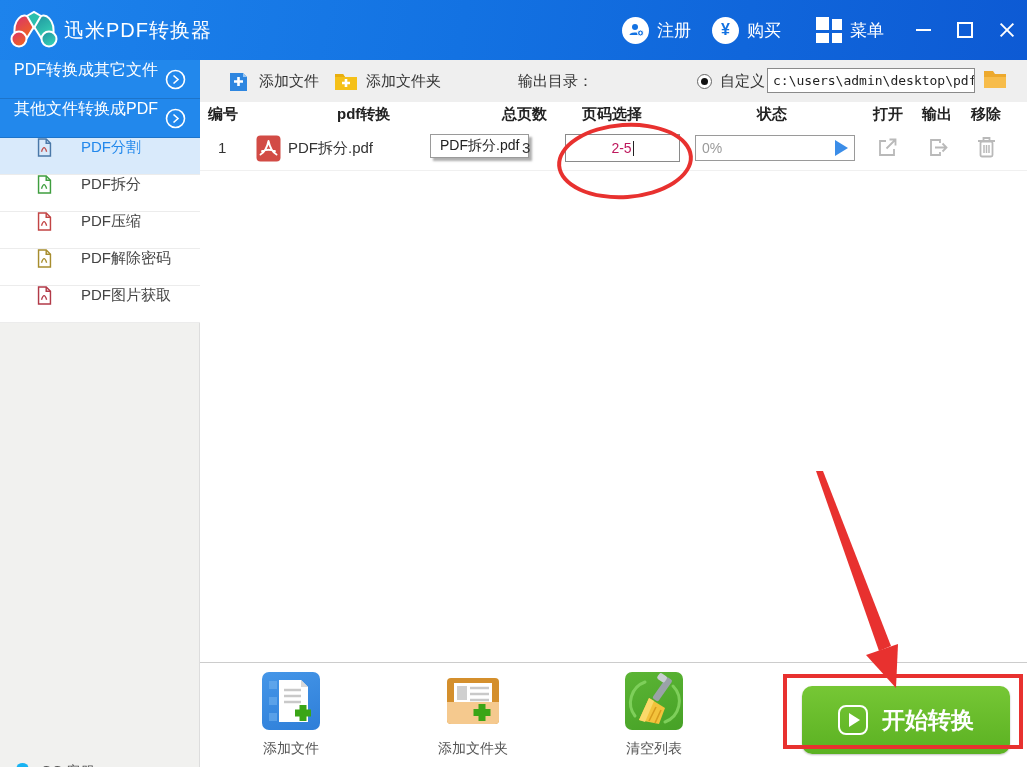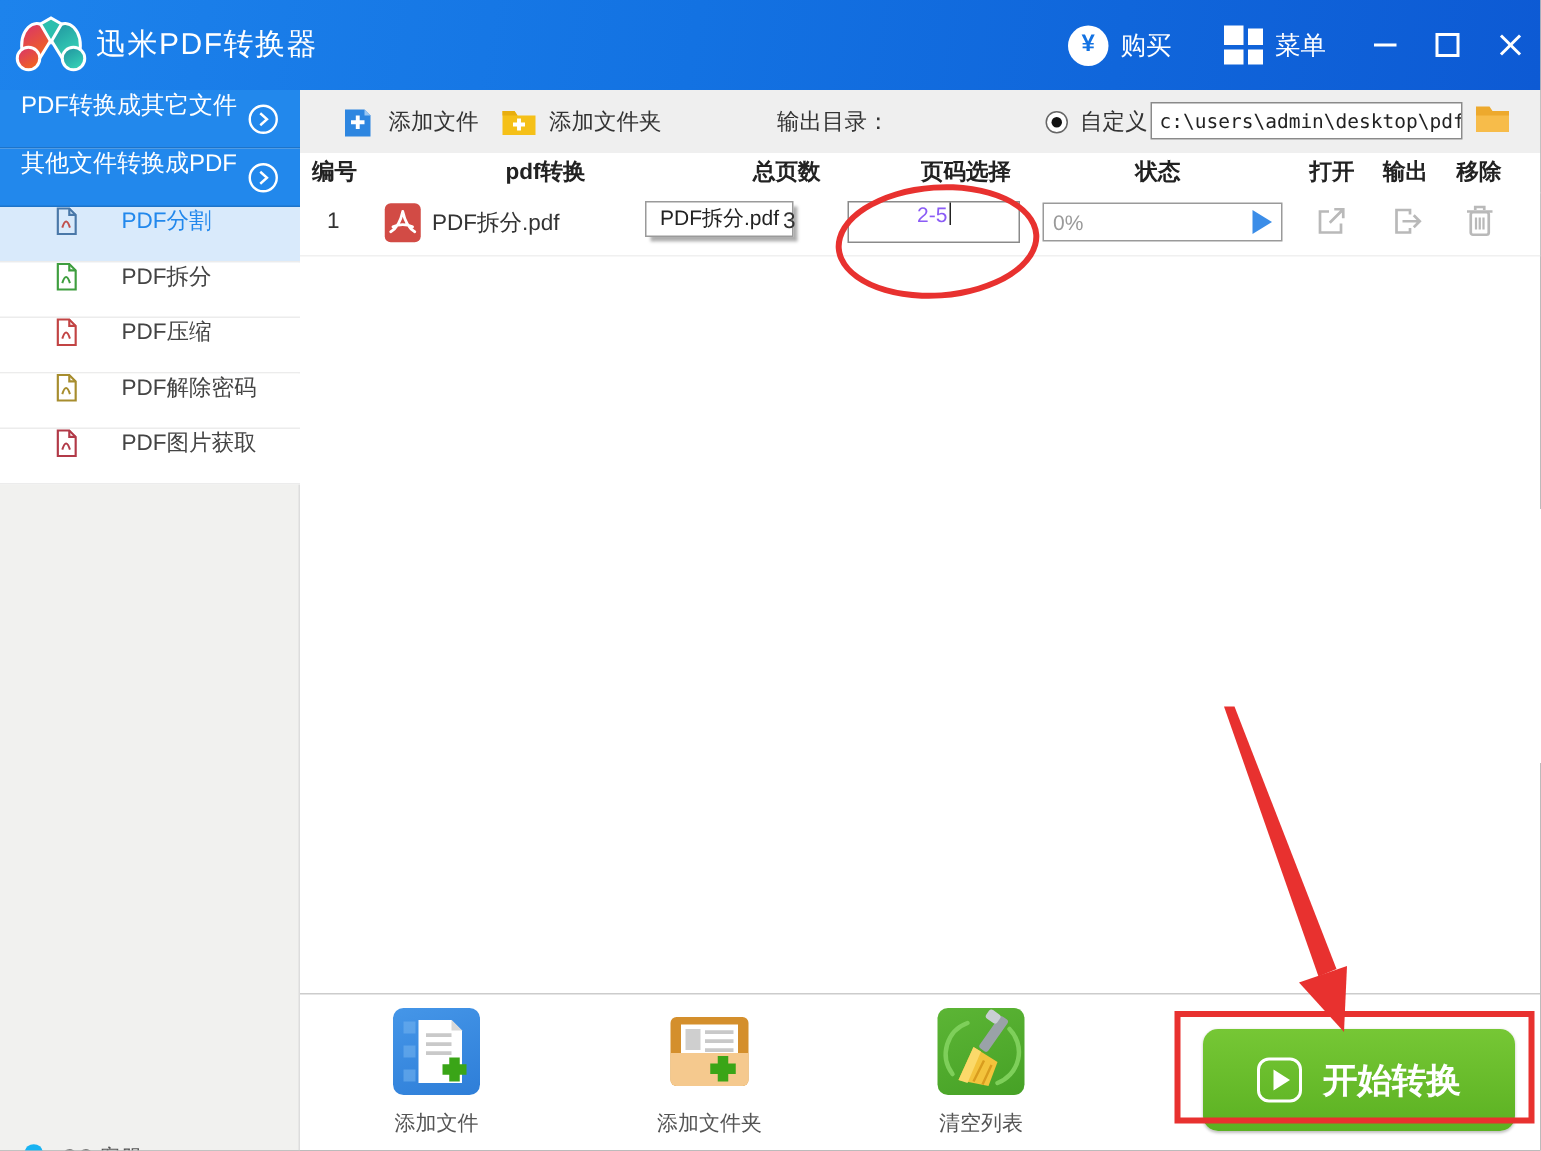--- a/index.html
+++ b/index.html
@@ -48,21 +48,21 @@
 
   
   #table-header{left:200px;top:102px;width:827px;height:26px;background:#fff;border-bottom:1px solid #e4e4e4;
     font-size:15px;color:#222;font-weight:bold;}
   .th{position:absolute;top:3px;white-space:nowrap;}
   #file-row{left:200px;top:128px;width:827px;height:42px;background:#fff;border-bottom:1px solid #f0f0f0;font-size:15px;color:#333;}
   .cell{position:absolute;white-space:nowrap;}
   #tooltip{left:230px;top:6px;background:#fff;border:1px solid #9a9a9a;padding:2px 9px;font-size:14px;color:#222;
     box-shadow:3px 3px 2px rgba(110,110,110,0.55);}
   #range-box{left:365px;top:6px;width:115px;height:28px;border:1px solid #8a8a8a;background:#fff;box-sizing:border-box;
-    display:flex;justify-content:center;font-size:14px;color:#8b5cf6;}
+    display:flex;align-items:center;justify-content:center;font-size:14px;color:#be185d;}
   .caret{display:inline-block;width:1px;height:15px;background:#222;margin-left:1px;}
   #progress-box{left:495px;top:7px;width:160px;height:26px;border:1px solid #9a9a9a;background:#fff;box-sizing:border-box;
     display:flex;align-items:center;}
   #progress-label{color:#9a9a9a;font-size:14px;margin-left:6px;flex:1;}
   #play-tri{width:0;height:0;border-top:8px solid transparent;border-bottom:8px solid transparent;
     border-left:13px solid #3b8de8;margin-right:6px;}
   .row-icon{position:absolute;top:8px;cursor:pointer;}
 
   
   #main-sep{left:200px;top:662px;width:827px;height:1px;background:#ccc;}
@@ -102,20 +102,31 @@
         </linearGradient>
       </defs>
       <path d="M5 28 C2 12 13 3 20 10 L25 17 L17 30 Z" fill="url(#gpink)" stroke="#fff" stroke-width="2"></path>
       <circle cx="9" cy="31" r="7.5" fill="url(#gpink)" stroke="#fff" stroke-width="2"></circle>
       <path d="M43 28 C46 12 35 3 28 10 L23 17 L31 30 Z" fill="url(#gteal)" stroke="#fff" stroke-width="2"></path>
       <circle cx="39" cy="31" r="7.5" fill="url(#gteal)" stroke="#fff" stroke-width="2"></circle>
       <path d="M17 8 L24 20 L31 8 L24 4 Z" fill="#2bbfae" stroke="#fff" stroke-width="2"></path>
     </svg>
     <div id="app-title" class="abs">迅米PDF转换器</div>
 
+    <div class="tb-group abs" style="left:622px">
+      <div class="tb-circle">
+        <svg width="16" height="16" viewBox="0 0 16 16">
+            <circle cx="7" cy="5" r="3" fill="#1372e2"></circle>
+          <path d="M1.5 13 C1.5 9.5 12.5 9.5 12.5 13 Z" fill="#1372e2"></path>
+          <circle cx="12.5" cy="11" r="3" fill="#1372e2" stroke="#fff"></circle>
+          <path d="M12.5 9.6 v2.8 M11.1 11 h2.8" stroke="#fff" stroke-width="1"></path>
+          </svg>
+      </div>
+      <span>注册</span>
+    </div>
 
     <div class="tb-group abs" style="left:712px">
       <div class="tb-circle">
         <span>¥</span>
       </div>
       <span>购买</span>
     </div>
 
     <div class="tb-group abs" style="left:816px">
       <div class="grid-icon">
@@ -249,21 +260,21 @@
         <path d="M2 4 h9 l2 3 h11 v14 h-22 z" fill="#eda92d"></path>
         <path d="M2 10 h22 v11 h-22 z" fill="#f7bc4a"></path>
       </svg>
     </div>
   </div>
 
   <div id="table-header" class="abs">
     <span class="th" style="left:8px">编号</span>
     <span class="th" style="left:137px">pdf转换</span>
     <span class="th" style="left:302px">总页数</span>
-    <span class="th" style="left:414px">页码选择</span>
+    <span class="th" style="left:382px">页码选择</span>
     <span class="th" style="left:557px">状态</span>
     <span class="th" style="left:673px">打开</span>
     <span class="th" style="left:722px">输出</span>
     <span class="th" style="left:771px">移除</span>
   </div>
 
   <div id="file-row" class="abs">
     <span class="cell" style="left:18px;top:11px">1</span>
 
     <svg class="cell" style="left:56px;top:7px" width="25" height="27" viewBox="0 0 25 27">

